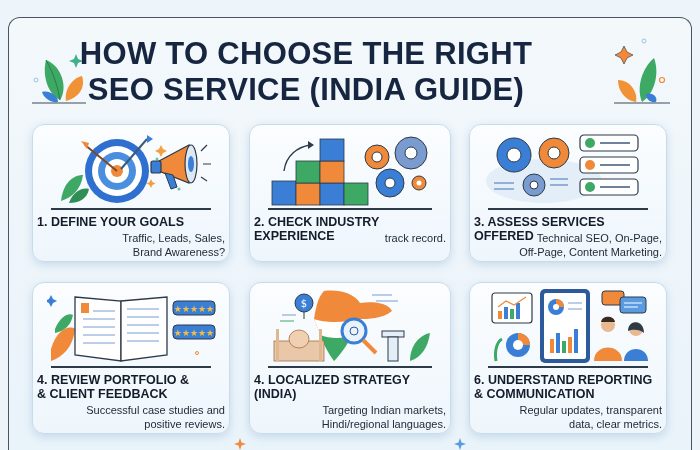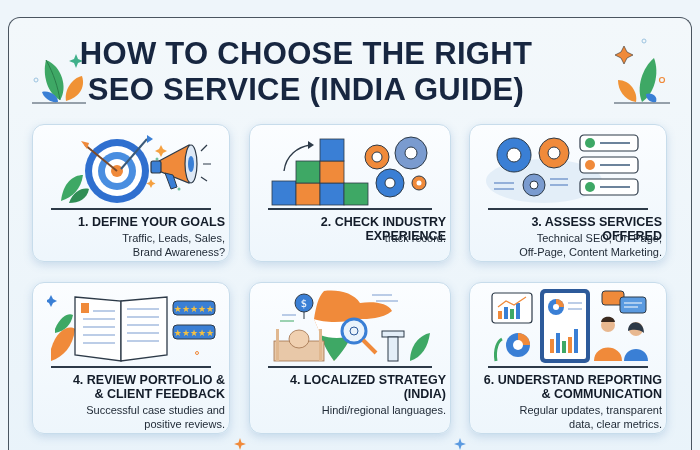--- a/index.html
+++ b/index.html
@@ -38,21 +38,21 @@
   }
   .card .illus {
     position: absolute; left: 14px; right: 14px; top: 6px; height: 76px;
   }
   .card .baseline {
     position: absolute; left: 18px; right: 18px; top: 83px;
     height: 1.5px; background: #2d3a48;
   }
   .card .ctitle {
     position: absolute; left: 4px; right: 4px; top: 90px;
-    text-align: right; color: #131c29; font-weight: bold;
+    text-align: left; color: #131c29; font-weight: bold;
     font-size: 12.5px; line-height: 14px;
   }
   .card .cdesc {
     position: absolute; left: 4px; right: 4px;
     text-align: right; color: #222c38;
     font-size: 11px; line-height: 14px;
   }
   .row1 .cdesc { top: 106px; }
   .row2 .ctitle { top: 90px; }
   .row2 .cdesc { top: 120px; }
@@ -236,20 +236,21 @@
     <line x1="112" y1="12" x2="134" y2="12" stroke="#7a9bcf" stroke-width="1"></line>
     <line x1="18" y1="26" x2="32" y2="26" stroke="#7a9bcf" stroke-width="1"></line>
     <line x1="16" y1="32" x2="30" y2="32" stroke="#3ea865" stroke-width="1"></line>
   </svg>
   <div class="baseline"></div>
   <div class="ctitle">
     <div>4. LOCALIZED STRATEGY</div>
     <div>(INDIA)</div>
   </div>
   <div class="cdesc">
+    <div>Targeting Indian markets,</div>
     <div>Hindi/regional languages.</div>
   </div>
 </div>
 
 <div class="card row2" style="left:469px;top:282px;width:198px;height:152px;">
   <svg class="illus" viewBox="0 0 170 76">
     <rect x="8" y="4" width="40" height="30" rx="3" fill="#fff" stroke="#2d3a48" stroke-width="1.2"></rect>
     <rect x="14" y="22" width="4" height="8" fill="#f08a3a"></rect>
     <rect x="20" y="18" width="4" height="12" fill="#3a7fd5"></rect>
     <rect x="26" y="20" width="4" height="10" fill="#3ea865"></rect>

